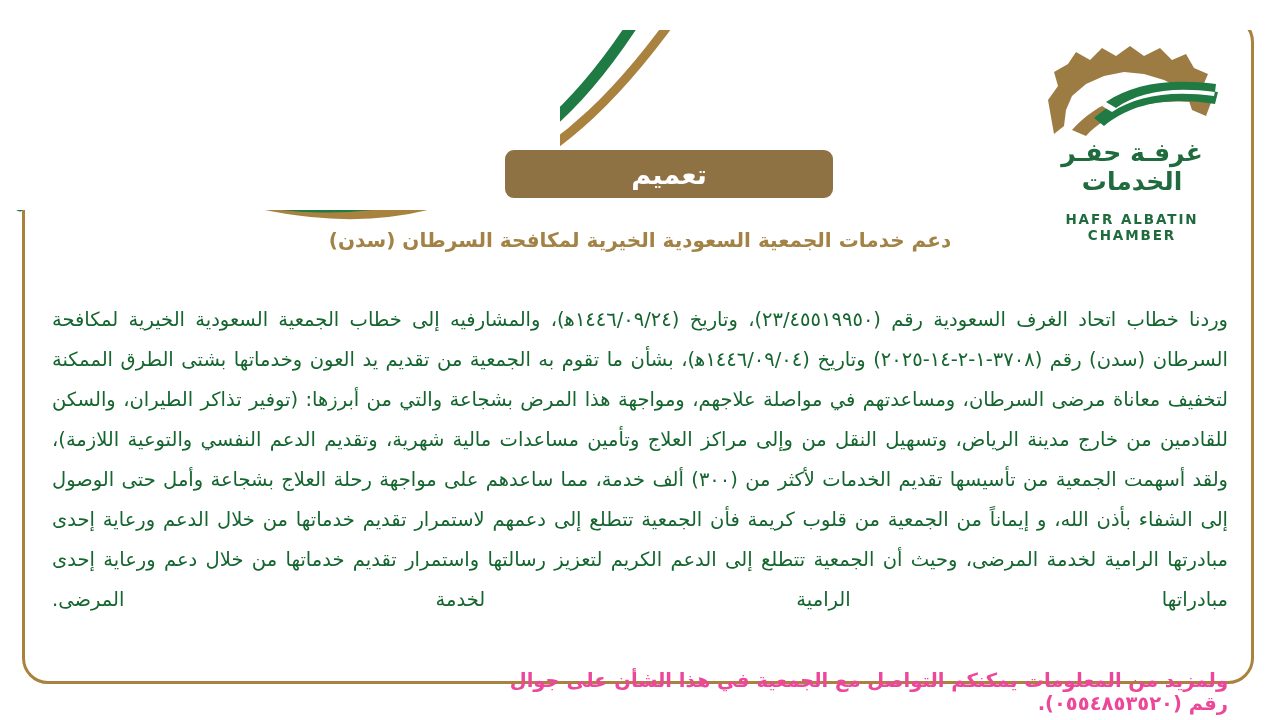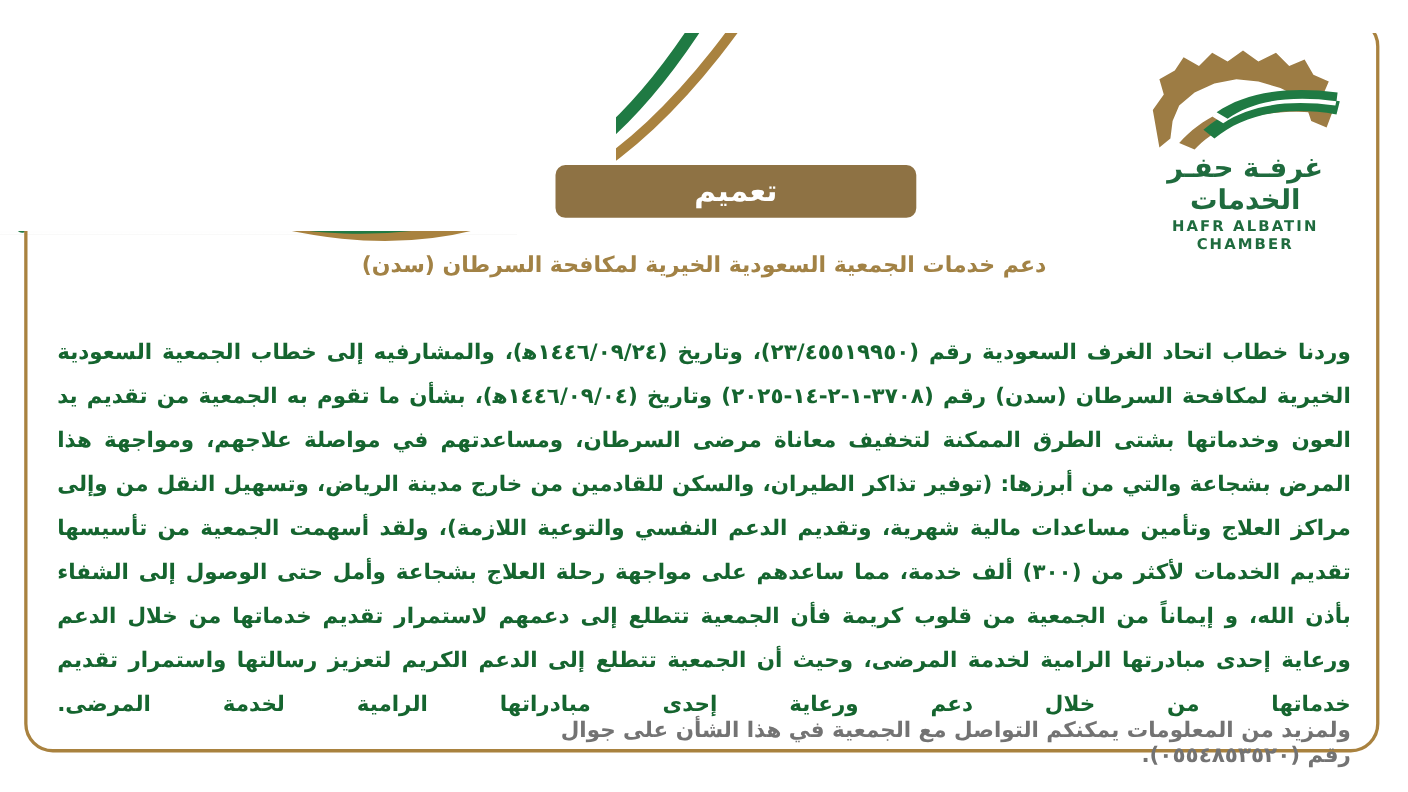--- a/index.html
+++ b/index.html
@@ -159,21 +159,21 @@
     text-align:center;
   }
   .logo-mark{width:200px;height:104px;margin:0 auto;display:block;}
   .logo-ar{
     color:#1f6b3e;font-size:25px;font-weight:bold;
     letter-spacing:1px;direction:rtl;margin-top:-4px;
     font-family:"DejaVu Sans","Liberation Sans",sans-serif;
   }
   .logo-en{
     color:#1f6b3e;font-size:13.5px;font-weight:bold;
-    letter-spacing:1.9px;margin-top:2px;
+    letter-spacing:1.9px;margin-top:15px;
   }
 
   
   .banner{
     position:absolute;left:505px;top:150px;
     width:328px;height:48px;
     background:#8e7244;
     border-radius:9px;
     display:flex;align-items:center;justify-content:center;
   }
@@ -191,41 +191,41 @@
     direction:rtl;
   }
 
   
   .body-text{
     position:absolute;
     left:52px;right:52px;top:300px;
     direction:rtl;text-align:justify;
     color:#15652f;
     font-size:19.5px;
-    font-weight:bold;
+    font-weight:normal;
     line-height:40px;
     text-align-last:justify;
   }
   .body-text p{margin:0;}
 
   
   .footer{
     position:absolute;left:60px;bottom:34px;
     display:flex;align-items:center;gap:9px;
   }
   .tw-icon{
     width:26px;height:26px;border-radius:50%;
     background:#a9823f;display:flex;align-items:center;justify-content:center;
   }
   .handle{
     color:#a9823f;font-size:21px;letter-spacing:.2px;
   }
   .contact-line{
-    position:absolute;right:52px;bottom:22px;
-    direction:rtl;color:#737373;font-size:19.5px;font-weight:bold;
+    position:absolute;right:52px;bottom:5px;
+    direction:rtl;color:#ec4899;font-size:19.5px;font-weight:bold;
     width:740px;text-align:right;
   }
 </style>
 </head>
 <body>
 
 <div class="page">
 
   <div class="photo-wrap">
     <div class="photo">

